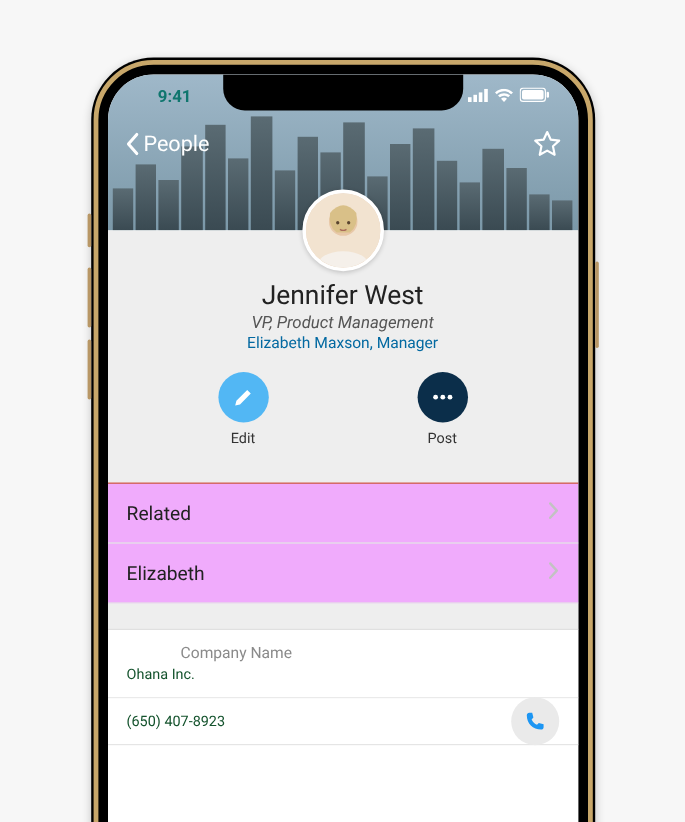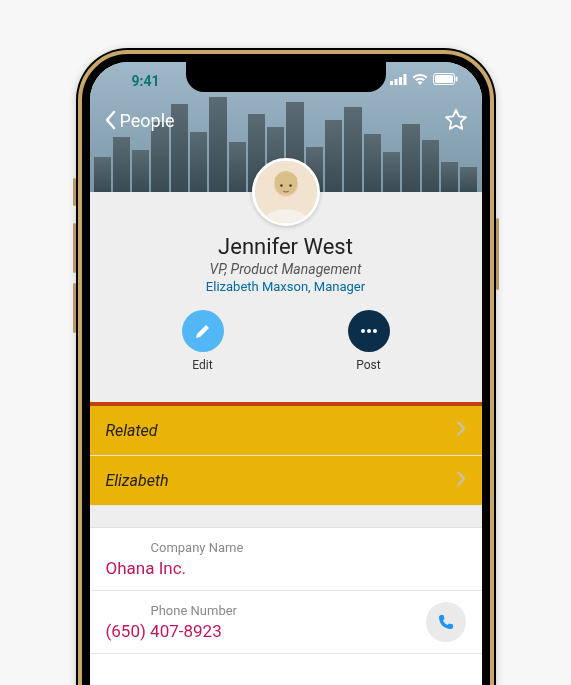--- a/index.html
+++ b/index.html
@@ -176,23 +176,22 @@
   .action-label {
     font-size: 12px;
     color: #333;
   }
   .c-blue { background: #52b7f4; }
   .c-orange { background: #f3a027; }
   .c-green { background: #0b842f; }
   .c-dark { background: #0b2e4a; }
   
   .list {
-    background: #eab308;
-    border-top: 4px solid #c2410c;
-    font-style: italic;
+    background: #f0abfc;
+    border-top: 1px solid #c2410c;
   }
   .list-row {
     display: flex;
     align-items: center;
     justify-content: space-between;
     padding: 15px 16px;
     border-bottom: 1px solid #e5e5e5;
     font-size: 16px;
     color: #222;
   }
@@ -210,22 +209,22 @@
     background: #fff;
     position: relative;
   }
   .field-label {
     font-size: 13px;
     color: #8a8a8a;
     margin-bottom: 3px;
     margin-left: 45px;
   }
   .field-value {
-    font-size: 17px;
-    color: #be185d;
+    font-size: 12px;
+    color: #14532d;
   }
   .call-btn {
     position: absolute;
     right: 16px;
     top: 50%;
     transform: translateY(-50%);
     width: 40px;
     height: 40px;
     border-radius: 50%;
     background: #eaeaea;
@@ -367,21 +366,20 @@
       </div>
     </div>
 
     <div class="spacer"></div>
 
     <div class="field-row">
       <div class="field-label">Company Name</div>
       <div class="field-value">Ohana Inc.</div>
     </div>
     <div class="field-row">
-      <div class="field-label">Phone Number</div>
       <div class="field-value">(650) 407-8923</div>
       <div class="call-btn">
         <svg width="20" height="20" viewBox="0 0 20 20">
             <path d="M5 3 C4 3 3 4 3 5 C3 12 8 17 15 17 C16 17 17 16 17 15 L17 12.5 L13 11.5 L11.5 13 C9.5 12 8 10.5 7 8.5 L8.5 7 L7.5 3 Z" fill="#1d96f3"></path>
           </svg>
       </div>
     </div>
 
   </div>
 </div>

